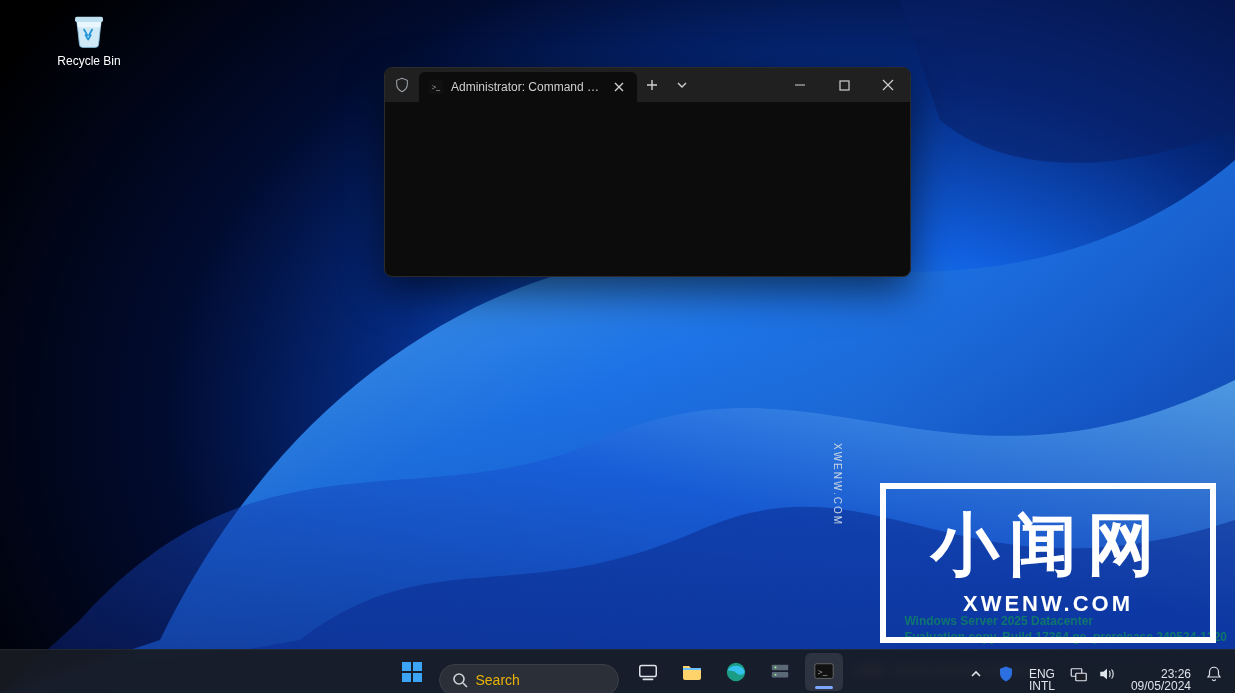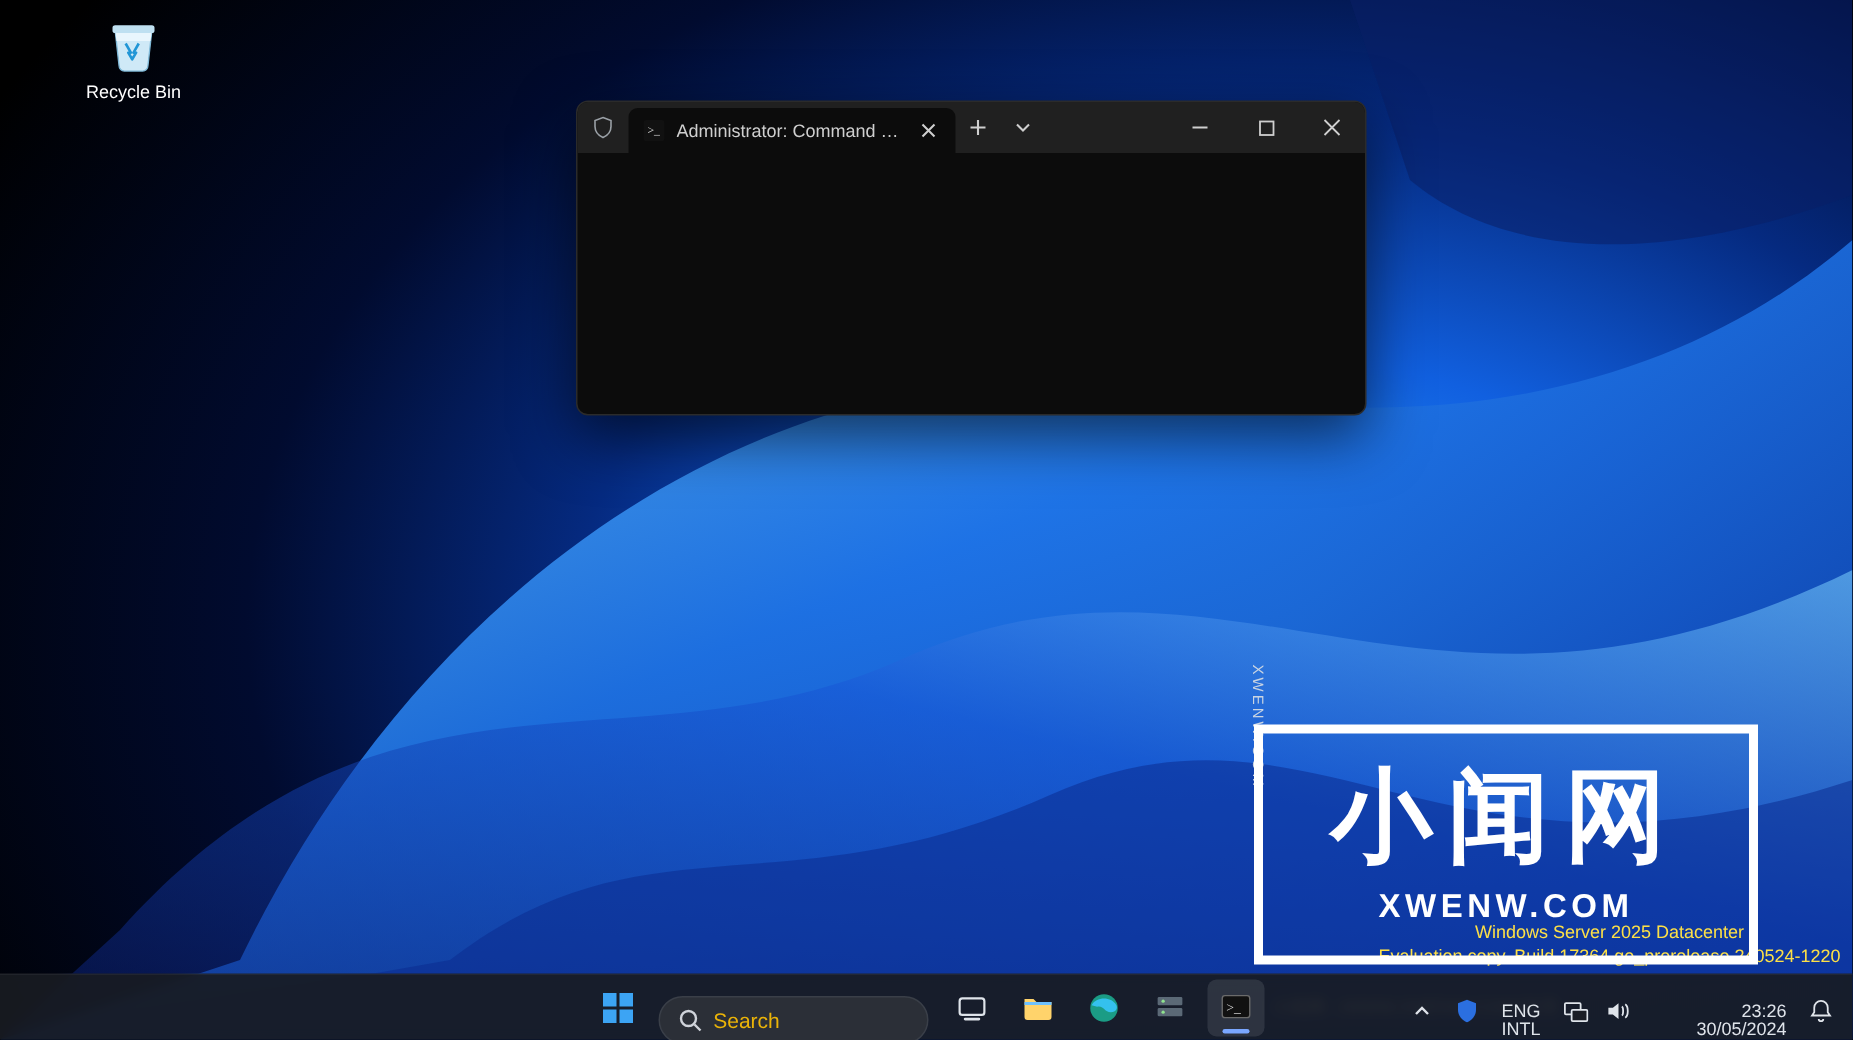--- a/index.html
+++ b/index.html
@@ -49,27 +49,27 @@
   .win-controls { display:flex; }
   .wbtn { width: 44px; height: 34px; display:flex; align-items:center; justify-content:center; }
 
   .terminal-body {
     padding: 10px 14px; color:#cfcfcf; font-family: Consolas, "Courier New", monospace;
     font-size: 14px; line-height: 1.35; white-space: pre;
   }
 
   
   .dw-right {
-    position:absolute; right: 8px; bottom: 48px; color:#fde047; text-align:center;
-    font-size: 12px; line-height: 1.35;
+    position:absolute; right: 8px; bottom: 48px; color:#0f766e; text-align:left;
+    font-size: 12px; line-height: 1.35; font-weight: bold;
   }
 
   
   .logo-box {
-    position:absolute; left: 836px; top: 483px; width: 336px; height: 160px;
+    position:absolute; left: 880px; top: 483px; width: 336px; height: 160px;
     border: 6px solid #fff; display:flex; flex-direction:column; align-items:center; justify-content:center;
     color:#fff;
   }
   .logo-box .big { font-size: 68px; font-weight: 700; letter-spacing: 10px; line-height: 1.05; }
   .logo-box .small { font-size: 22px; letter-spacing: 3px; margin-top: 10px; font-weight: 600; }
   .wm-bottom-text { position:absolute; left: 848px; top: 663px; color:#e5e5e5; font-size: 12px; }
   .wm-side { position:absolute; left: 832px; top: 443px; color:#c9d4e2; writing-mode: vertical-rl; font-size: 10px; letter-spacing:2px;}
 
   
   .taskbar {
@@ -85,21 +85,21 @@
     background:#2b2f37; border:1px solid #3a3f48; border-radius:16px; padding:0 12px; color:#eab308;
     margin: 16px 4px 0 2px; font-size:14px;
   }
   .search svg { flex:0 0 auto; }
   .tb-right {
     position:absolute; right:6px; top:0; bottom:0; display:flex; align-items:flex-end; gap:2px;
     font-size:12px; color:#dfe4ea;
   }
   .tray { display:flex; align-items:center; gap:10px; padding:0 6px; height:38px; border-radius:6px; }
   .lang { line-height:1.05; text-align:right; padding:0 6px; }
-  .clock { line-height:1.05; text-align:right; padding:0 6px;margin-left:28px; }
+  .clock { line-height:1.05; text-align:right; padding:0 6px; }
   .bell { width:30px; height:38px; display:flex; align-items:center; justify-content:center; }
   .chevup { width:26px; height:38px; display:flex; align-items:center; justify-content:center; }
 </style>
 </head>
 <body>
 
 <div class="wallpaper">
   <svg viewBox="0 0 1235 693" preserveAspectRatio="none">
     <defs>
       <linearGradient id="g1" x1="0" y1="0" x2="1" y2="1">
@@ -266,21 +266,21 @@
         <rect x="3" y="5" width="14" height="10" rx="1" fill="none" stroke="#dfe4ea" stroke-width="1.6"></rect>
         <rect x="9" y="11" width="14" height="10" rx="1" fill="#1b1e25" stroke="#dfe4ea" stroke-width="1.6"></rect>
       </svg>
       <svg width="20" height="18" viewBox="0 0 24 24">
         <path d="M3 9h4l5-4v14l-5-4H3z" fill="#dfe4ea"></path>
         <path d="M15 8c1.5 1 1.5 7 0 8M18 6c3 2 3 10 0 12" fill="none" stroke="#dfe4ea" stroke-width="1.6"></path>
       </svg>
     </div>
     <div class="clock">
       <div>23:26</div>
-      <div>30/05/2024</div>
+      <div>09/05/2024</div>
     </div>
     <div class="bell">
       <svg width="18" height="18" viewBox="0 0 24 24">
         <path d="M12 3a6 6 0 0 0-6 6v4l-2 3h16l-2-3V9a6 6 0 0 0-6-6z" fill="none" stroke="#dfe4ea" stroke-width="1.6"></path>
         <path d="M10 19a2 2 0 0 0 4 0" fill="none" stroke="#dfe4ea" stroke-width="1.6"></path>
       </svg>
     </div>
   </div>
 </div>
 

